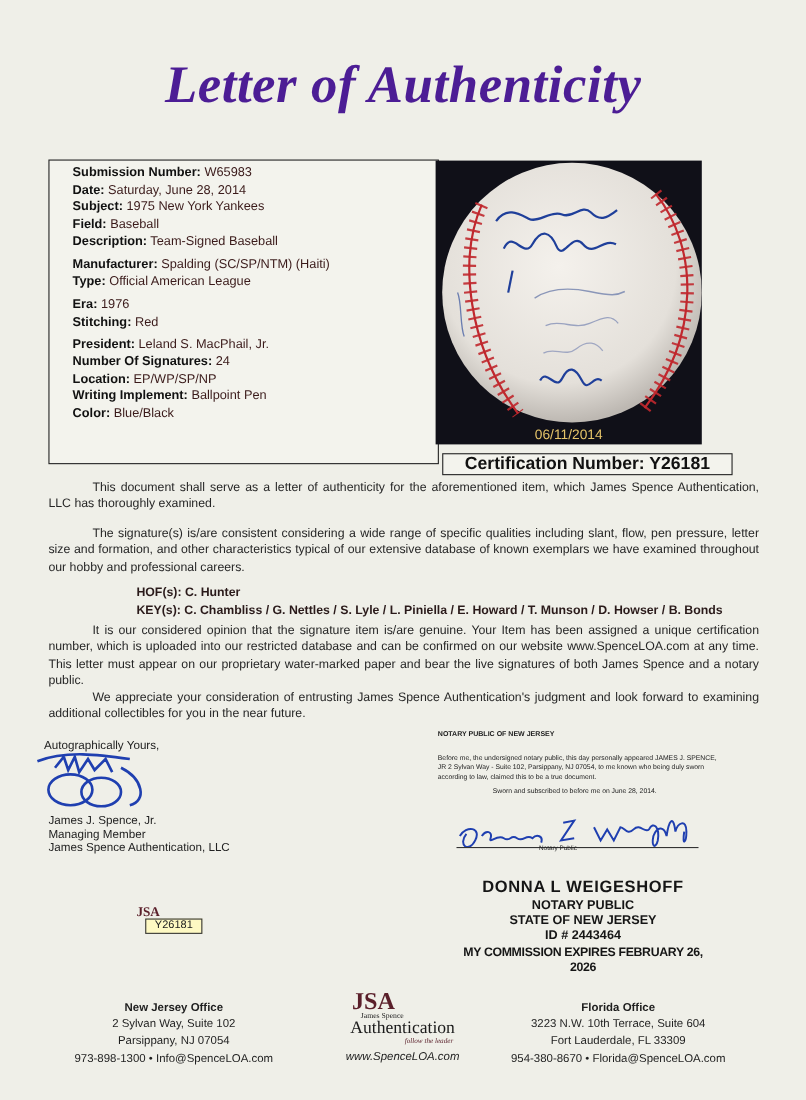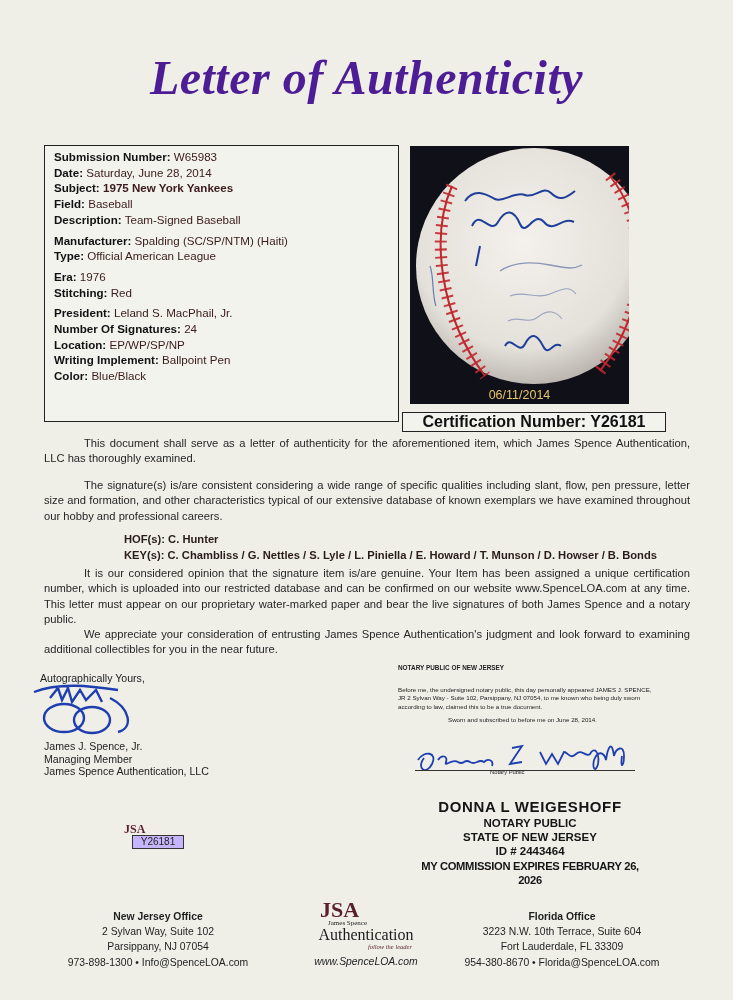--- a/index.html
+++ b/index.html
@@ -19,30 +19,30 @@
       font-style: italic; font-weight: bold;
       font-size: 48px; letter-spacing: 0.5px;
       color: #4c1d95;
     }
 
     .info-box {
       position: absolute; left: 44px; top: 145px;
       width: 355px; height: 277px;
       border: 1.5px solid #222;
       background: #f3f3ed;
-      padding: 3px 9px;
+      padding: 3px 21px;
     }
     .info-row { font-size: 11.6px; line-height: 15.7px; color: #3a1a1a; white-space: nowrap; }
     .info-row .lbl { font-weight: bold; color: #111; }
     .info-row.gap { margin-top: 5px; }
-    .info-row.subject .val { font-weight: bold; }
+    .info-row.subject .val { font-weight: normal; }
 
     .photo-frame {
-      position: absolute; left: 410px; top: 146px;
-      width: 219px; height: 258px;
+      position: absolute; left: 396px; top: 146px;
+      width: 242px; height: 258px;
       background: #101018;
       overflow: hidden;
     }
     .photo-frame svg { display: block; }
     .photo-date {
       position: absolute; left: 0; right: 0; bottom: 2px;
       text-align: center; color: #e6c56a; font-size: 12.5px;
       font-family: "Liberation Sans", sans-serif;
     }
     .cert-box {
@@ -107,21 +107,21 @@
     .stamp .line { font-size: 11.5px; line-height: 14.2px; }
     .stamp .line.wide { font-size: 11.2px; letter-spacing: -0.3px; }
 
     .jsa-sticker { position: absolute; left: 124px; top: 822px; }
     .jsa-sticker .jsa-mark {
       font-family: "Liberation Serif", serif; font-weight: bold;
       font-size: 12px; color: #5a1f2a; position: absolute; left: 0; top: 0;
     }
     .jsa-sticker .cert-tag {
       position: absolute; left: 8px; top: 13px; width: 52px; height: 14px;
-      border: 1px solid #333; background: #c4b5fd;
+      border: 1px solid #333; background: #fef9c3;
       font-size: 10px; text-align: center; line-height: 12px; color: #222;
     }
 
     .footer-office {
       position: absolute; top: 909px; width: 200px;
       text-align: center; font-size: 10.4px; line-height: 15.2px; color: #1e1e1e;
     }
     .footer-office .head { font-weight: bold; }
     .footer-nj { left: 58px; }
     .footer-fl { left: 462px; }

